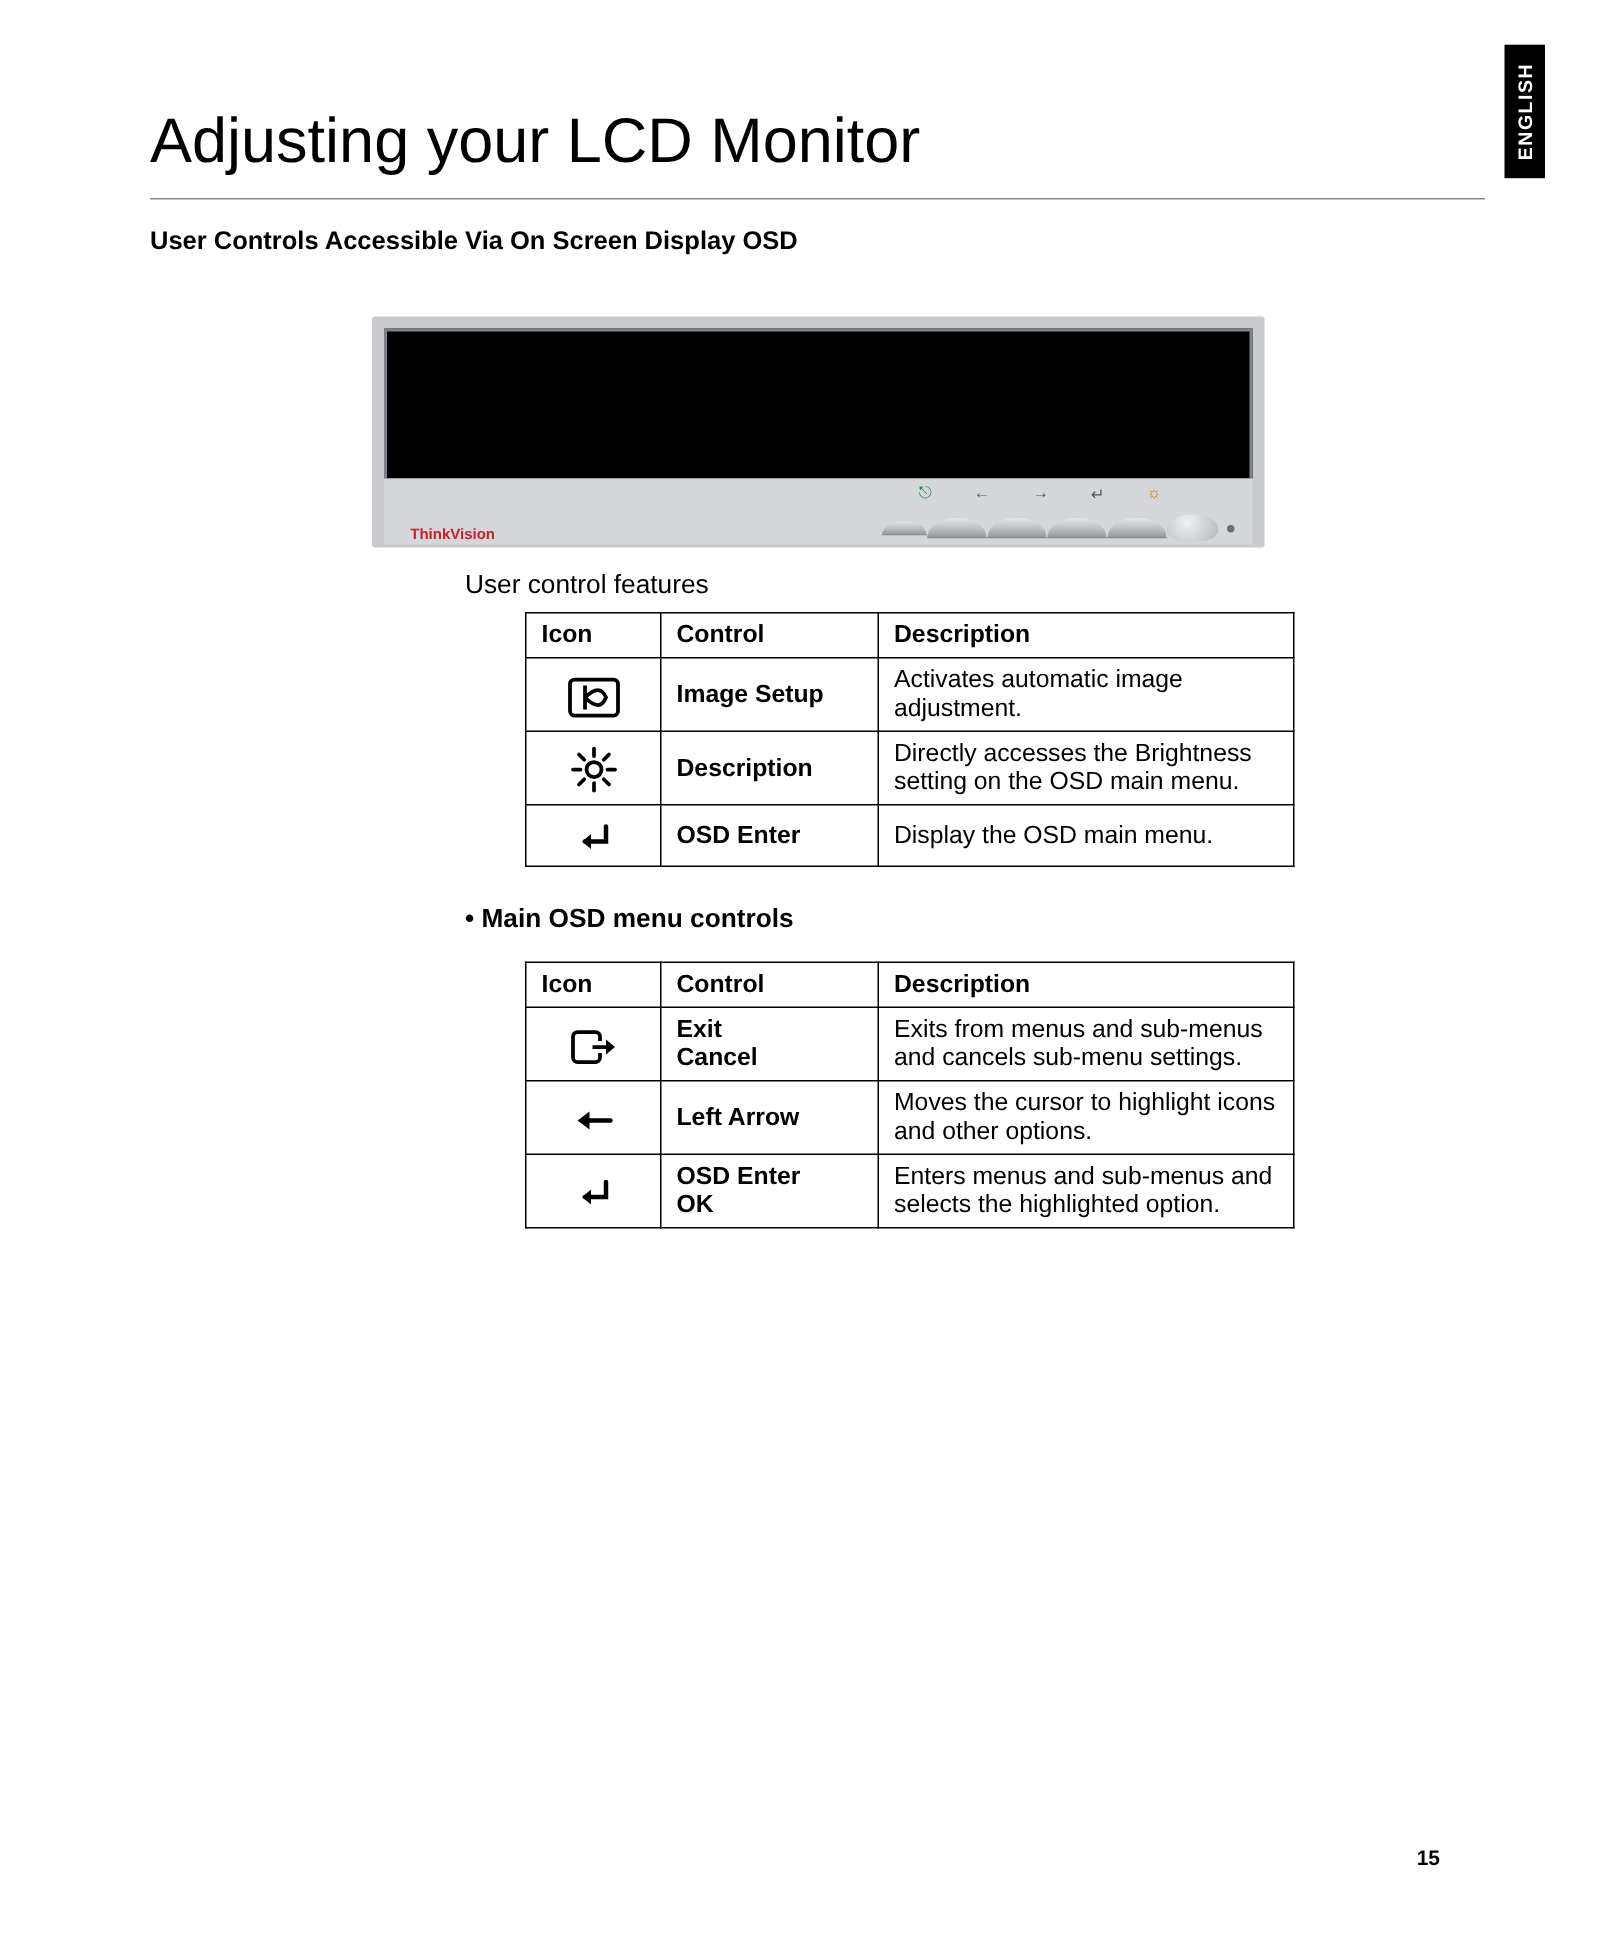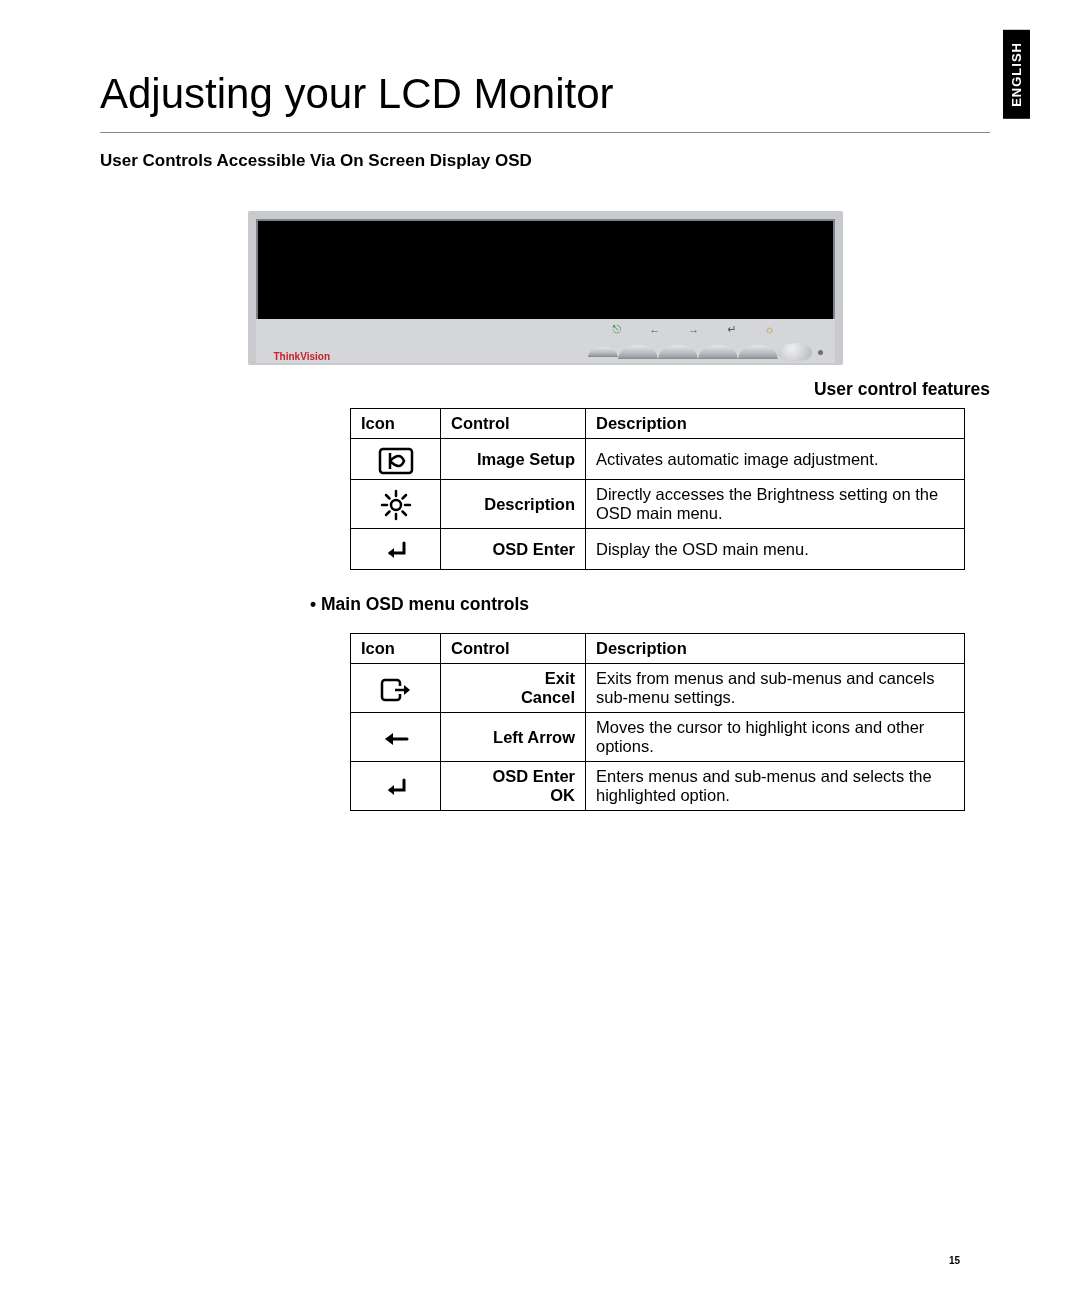--- a/index.html
+++ b/index.html
@@ -105,37 +105,36 @@
       border-bottom: 1px solid #8a8d92;
     }
     .bump.small { width: 30px; height: 10px; }
     .pwr-dome {
       width: 34px; height: 18px;
       background: radial-gradient(circle at 40% 30%, #f0f1f3, #b2b5ba);
       border-radius: 50% 50% 40% 40%;
     }
     .led-dot { width: 5px; height: 5px; background: #6c6f74; border-radius: 50%; margin-left: 6px; align-self: center; }
     .section-heading {
-      font-weight: bold;
+      font-weight: normal;
       font-size: 17.5px;
       margin: 12px 0 8px 210px;
-      text-align: right;
     }
     .bullet-heading {
       font-weight: bold;
       font-size: 17.5px;
       margin: 8px 0 18px 210px;
     }
     .bullet-heading::before {
       content: "• ";
     }
     table.controls {
       border-collapse: collapse;
       margin: 0 1px 24px 250px;
-      width: 615px;
+      width: 513px;
       padding-left: 11px;
     }
     table.controls th, table.controls td {
       border: 1.5px solid #000;
       padding: 5px 10px;
       font-size: 16.5px;
       text-align: left;
       vertical-align: middle;
     }
     table.controls th {
@@ -143,30 +142,29 @@
     }
     table.controls col.c-icon { width: 90px; }
     table.controls col.c-ctrl { width: 145px; }
     table.controls td.icon-cell {
       text-align: center;
       font-size: 28px;
       padding: 4px;
     }
     table.controls td.ctrl-cell {
       font-weight: bold;
-      text-align: right;
     }
     table.controls td.ctrl-cell .multi { display: block; }
     .icon-svg { display: inline-block; vertical-align: middle; }
     .page-num {
       position: absolute;
-      bottom: 40px;
+      bottom: 60px;
       right: 120px;
       font-weight: bold;
-      font-size: 10px;
+      font-size: 14px;
     }
   </style>
 </head>
 <body>
 
 <div class="page">
   <div class="lang-tab">ENGLISH</div>
 
   <h1 class="title">Adjusting your LCD Monitor</h1>
   <hr class="rule">

